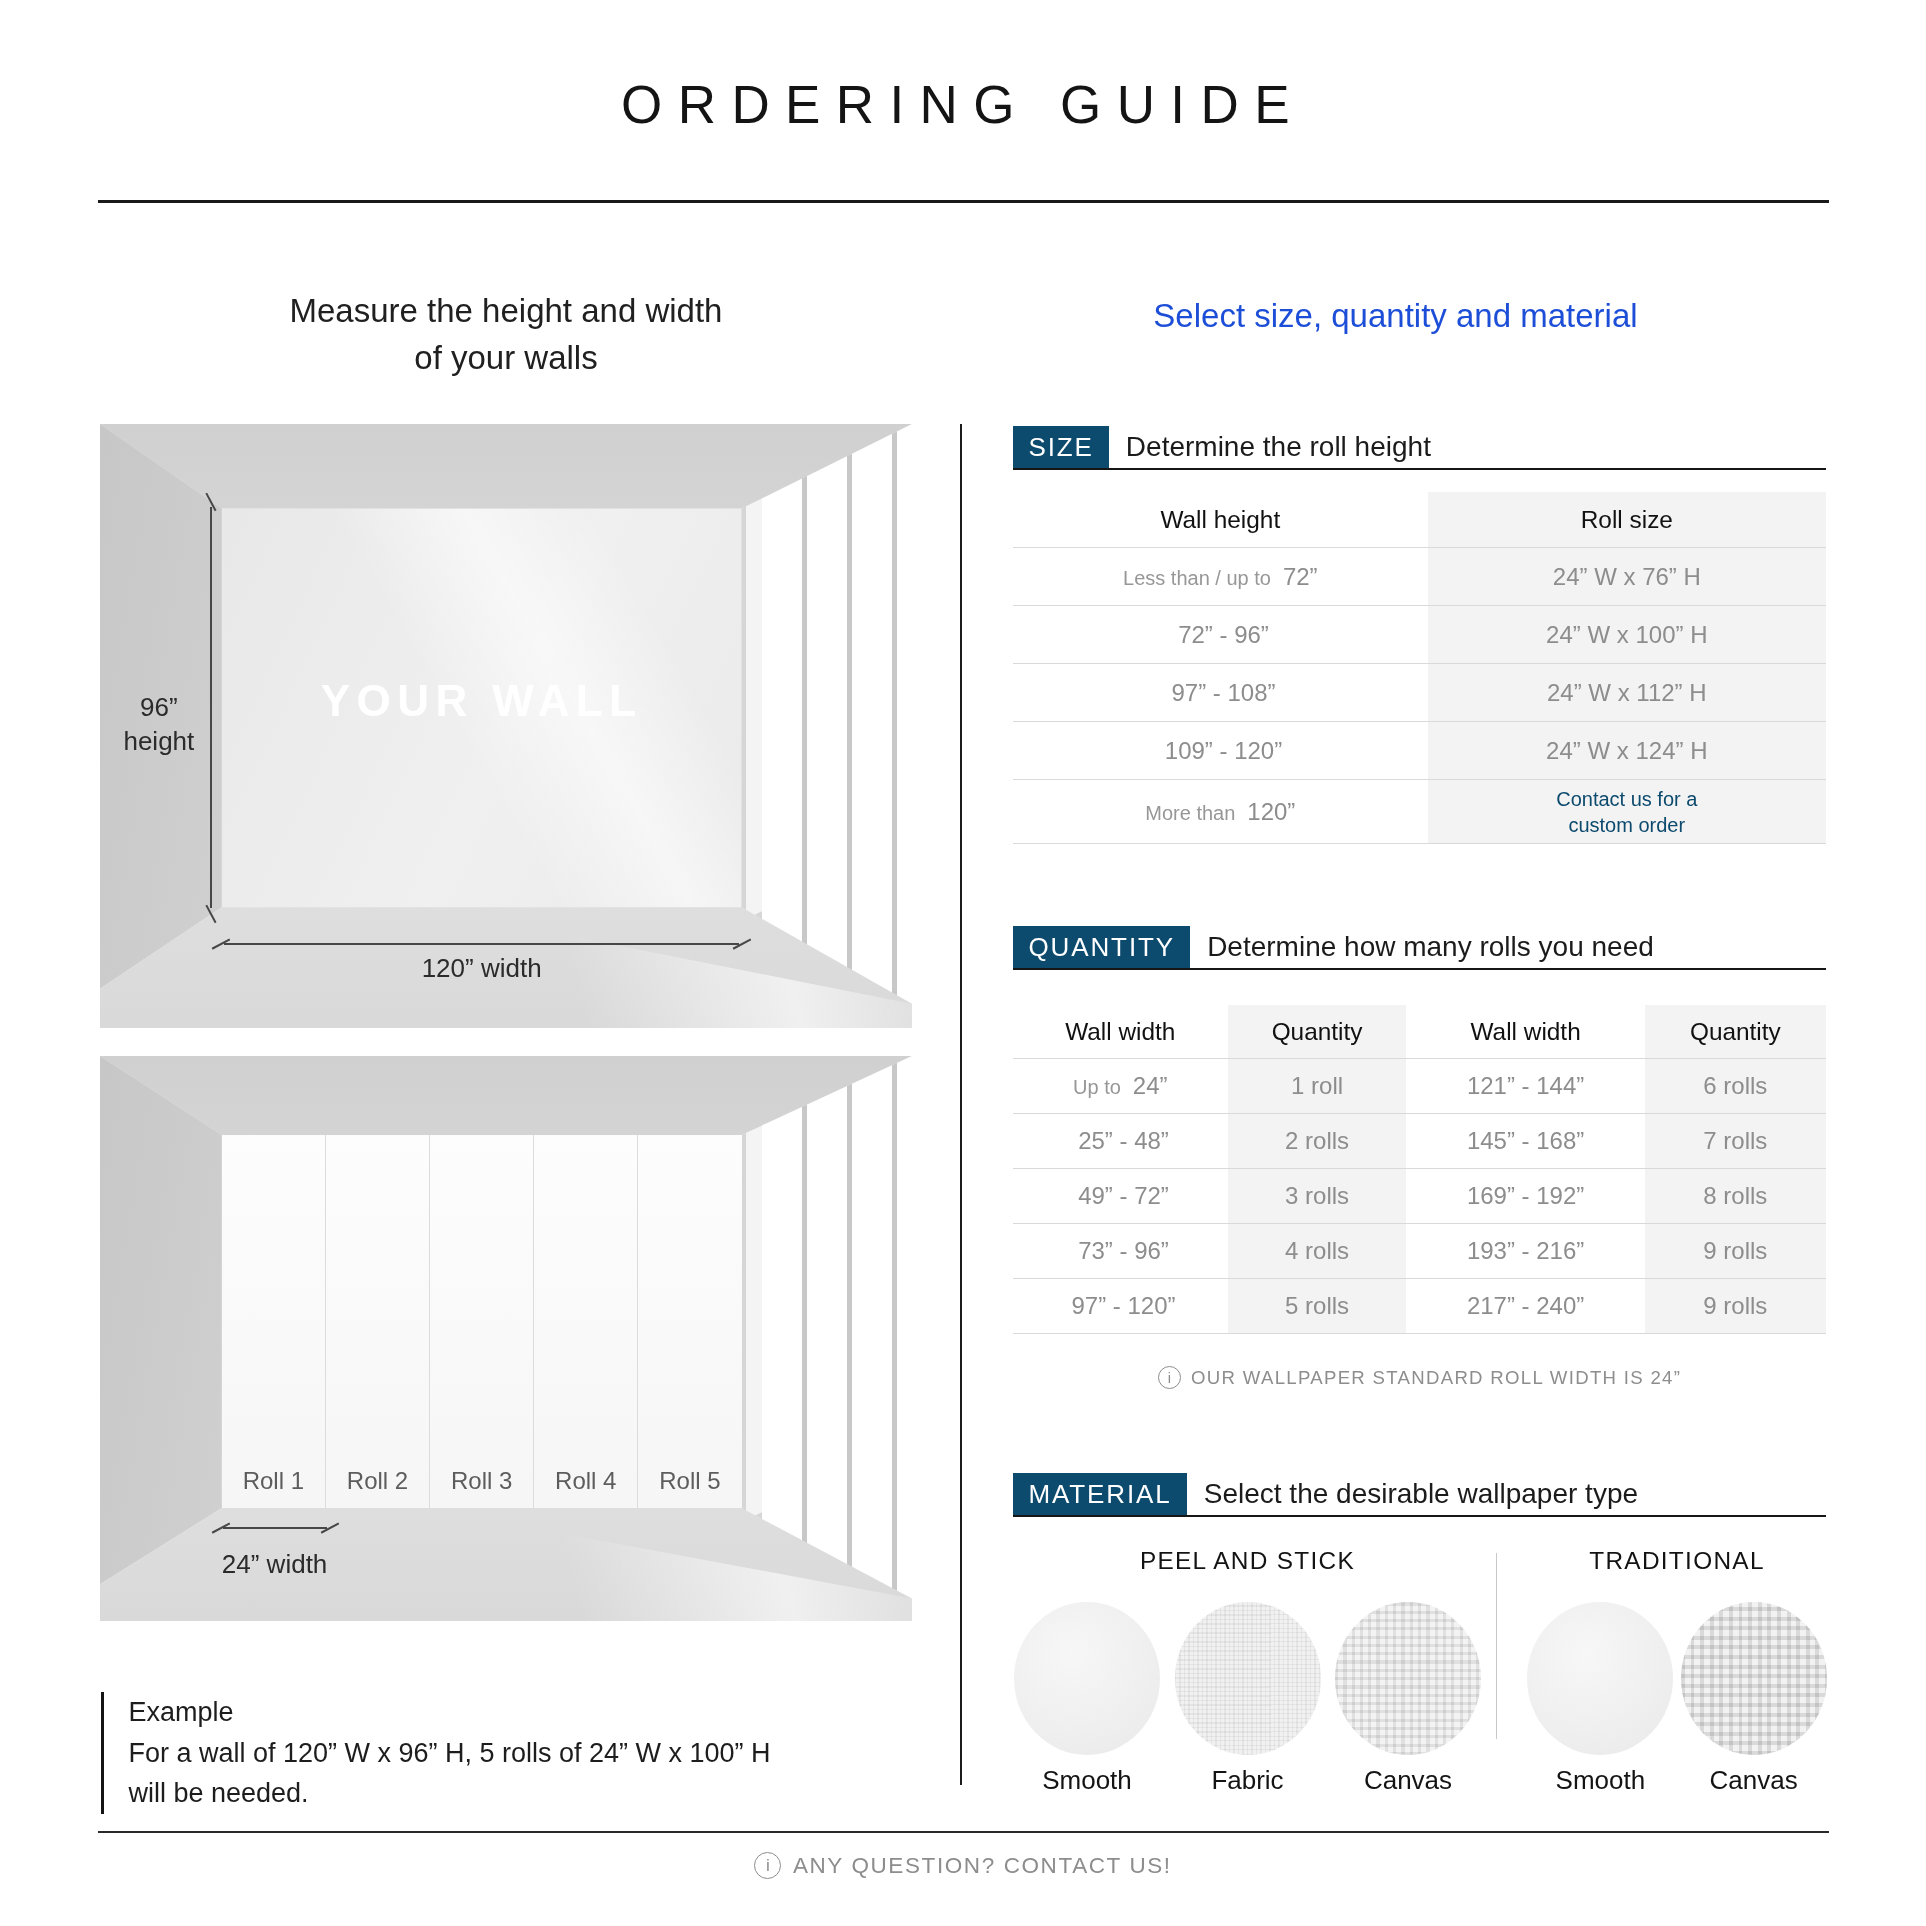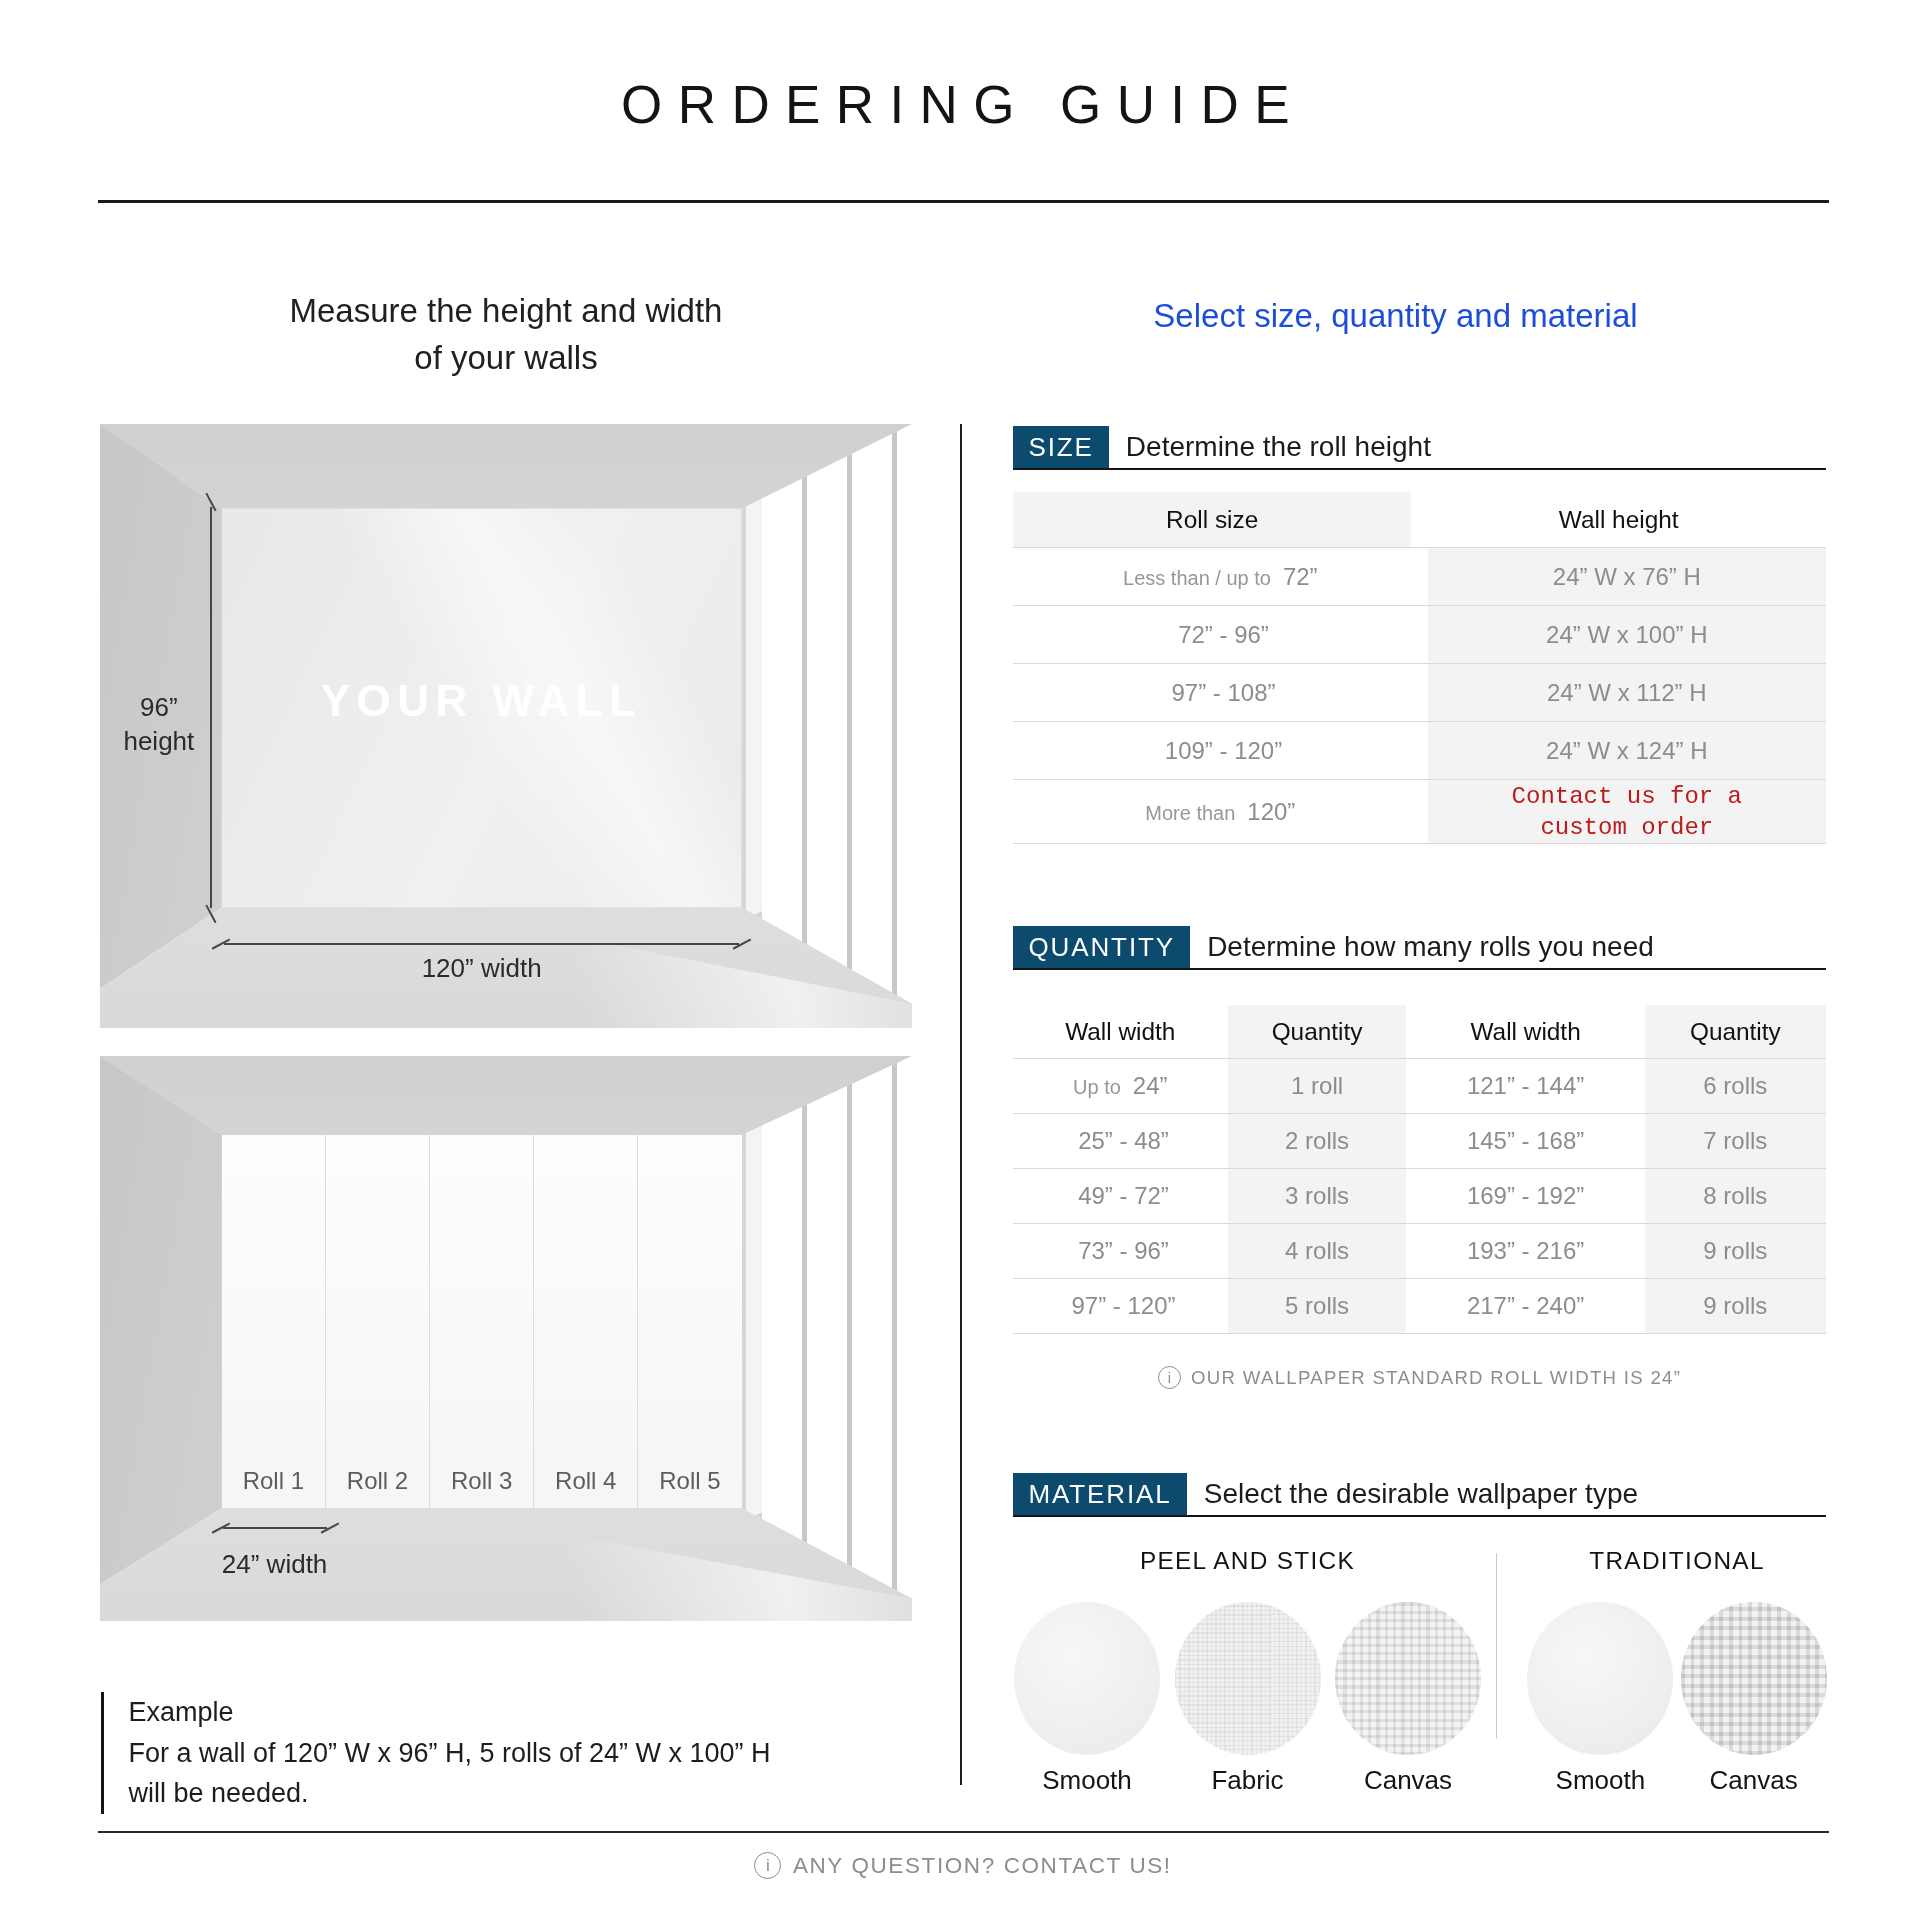--- a/index.html
+++ b/index.html
@@ -83,21 +83,21 @@
   .trow{display:flex;border-bottom:1.3px solid #d9d9d9;height:58px;}
   .trow.hdr{height:56px;}
   .trow.tall{height:64px;}
   .qty-table .trow{height:55px;}
   .qty-table .trow.hdr{height:54px;}
   .cell{display:flex;align-items:center;justify-content:center;text-align:center;}
   .cell .in{display:inline;}
   .hdr .cell{color:#111111;font-size:24.4px;}
   .pre{font-size:20px;color:#979797;margin-right:6.4px;}
   .num{font-size:24px;color:#8d8d8d;}
-  .small{font-size:24px;color:#b91c1c;line-height:1.3;display:block;font-family:Liberation Mono, monospace;}
+  .small{font-size:20px;color:#0c4a6e;line-height:1.3;display:block;}
   .size-table .c1{width:51%;}
   .size-table .c2{width:49%;background:#f3f3f3;}
   .qty-table .c1{width:26.4%;}
   .qty-table .c2{width:22%;background:#f3f3f3;}
   .qty-table .c3{width:29.3%;}
   .qty-table .c4{width:22.3%;background:#f3f3f3;}
 
   .note{margin-top:32px;display:flex;justify-content:center;align-items:center;gap:10.3px;color:#8d8d8d;}
   .note-text{font-size:18.6px;letter-spacing:1.3px;}
   .info-icon{width:23px;height:23px;min-width:23px;border:1.9px solid #8d8d8d;border-radius:50%;
@@ -213,22 +213,22 @@
   <div>will be needed.</div>
 </div>
 
 <div class="section" id="sec-size">
   <div class="sec-head">
     <div class="badge">SIZE</div>
     <div class="sec-sub">Determine the roll height</div>
   </div>
   <div class="tbl size-table">
     <div class="trow hdr">
+      <div class="cell c1">Wall height</div>
       <div class="cell c2">Roll size</div>
-      <div class="cell c1">Wall height</div>
     </div>
     <div class="trow">
       <div class="cell c1">
           <span class="in"><span class="pre">Less than / up to </span><span class="num">72”</span></span>
         </div>
       <div class="cell c2">
           <span class="num">24” W x 76” H</span>
         </div>
     </div>
     <div class="trow">

